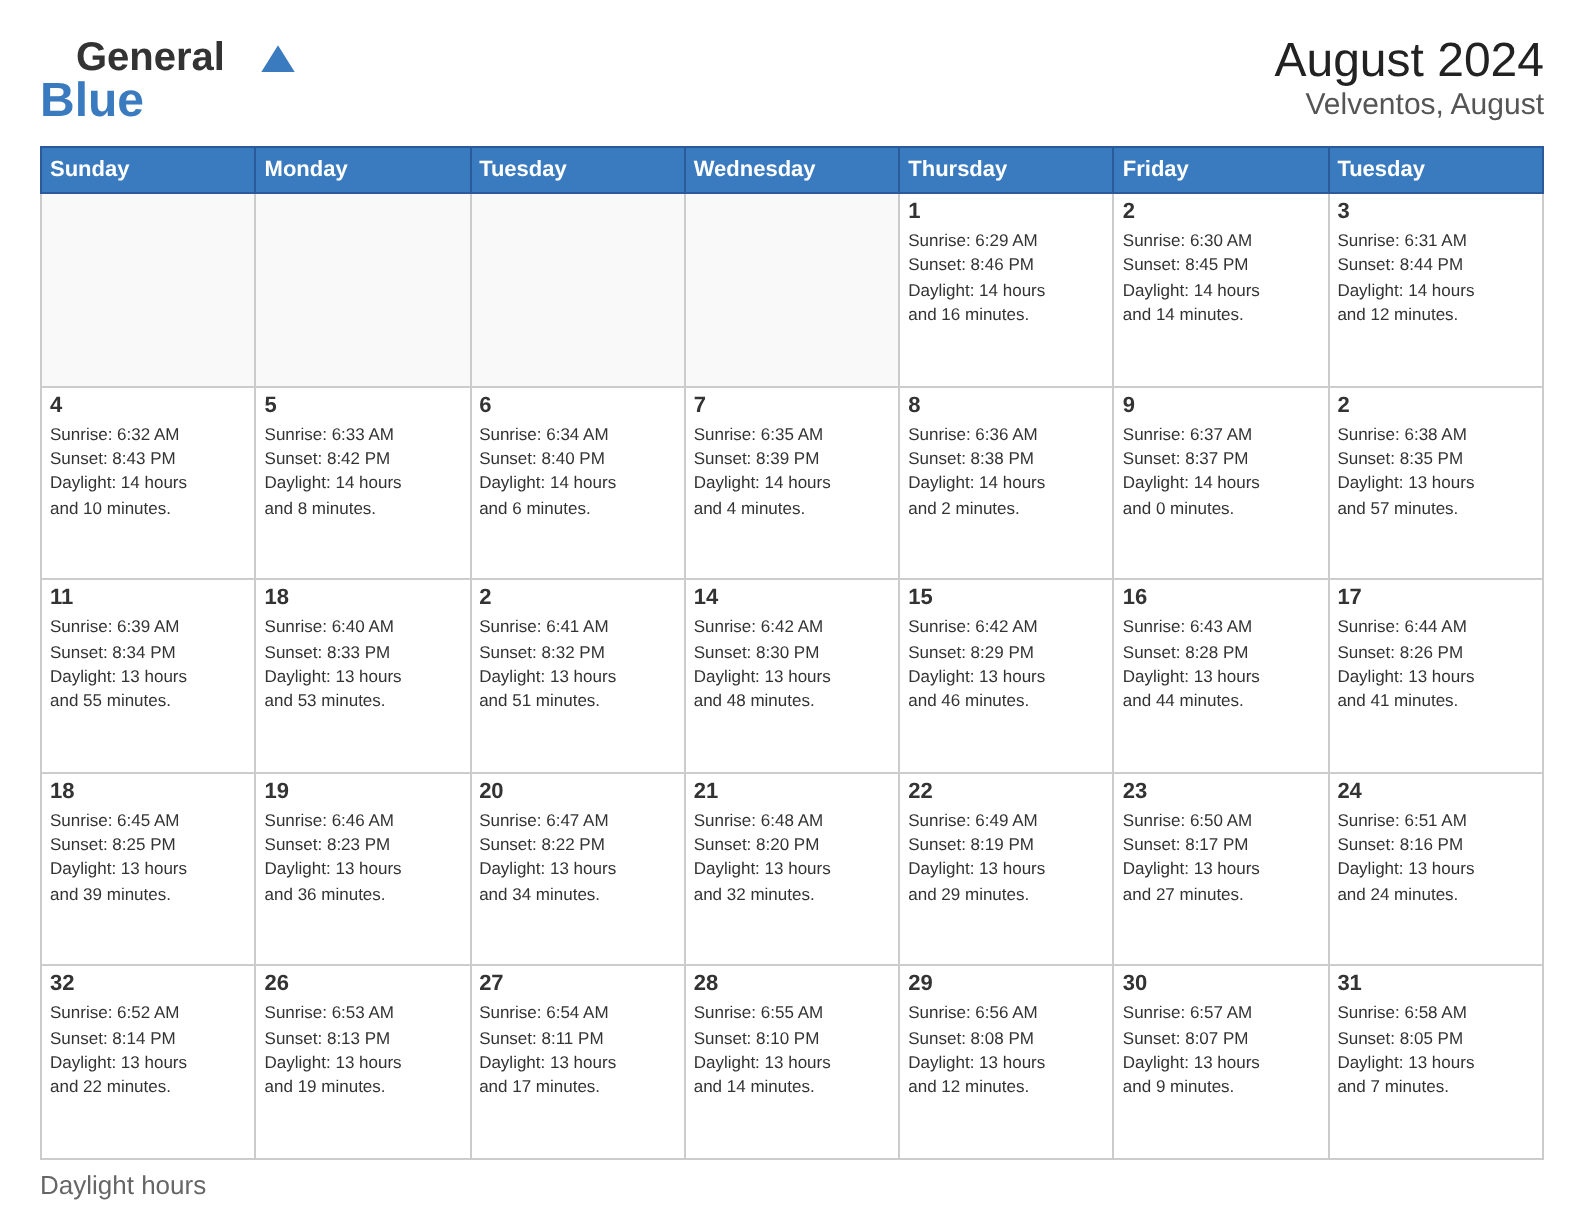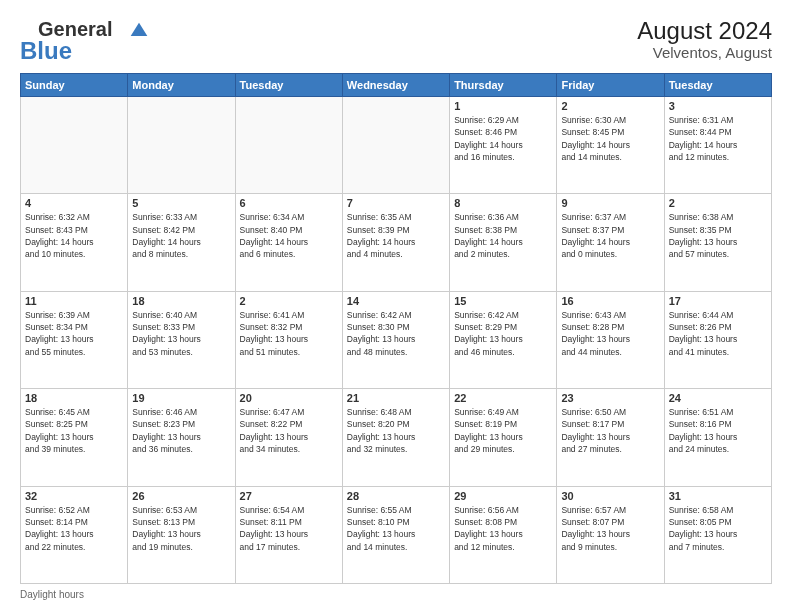--- a/index.html
+++ b/index.html
@@ -97,21 +97,21 @@
       display: block;
       margin-bottom: 2px;
     }
     .day-info {
       font-size: 8.5px;
       line-height: 1.45;
       color: #333;
     }
     .footer {
       margin-top: 5px;
-      font-size: 10px;
+      font-size: 13px;
       color: #666;
     }
   </style>
 </head>
 <body>
 
 <div class="page">
   <div class="header">
     <div class="logo">
       <div class="logo-text">

